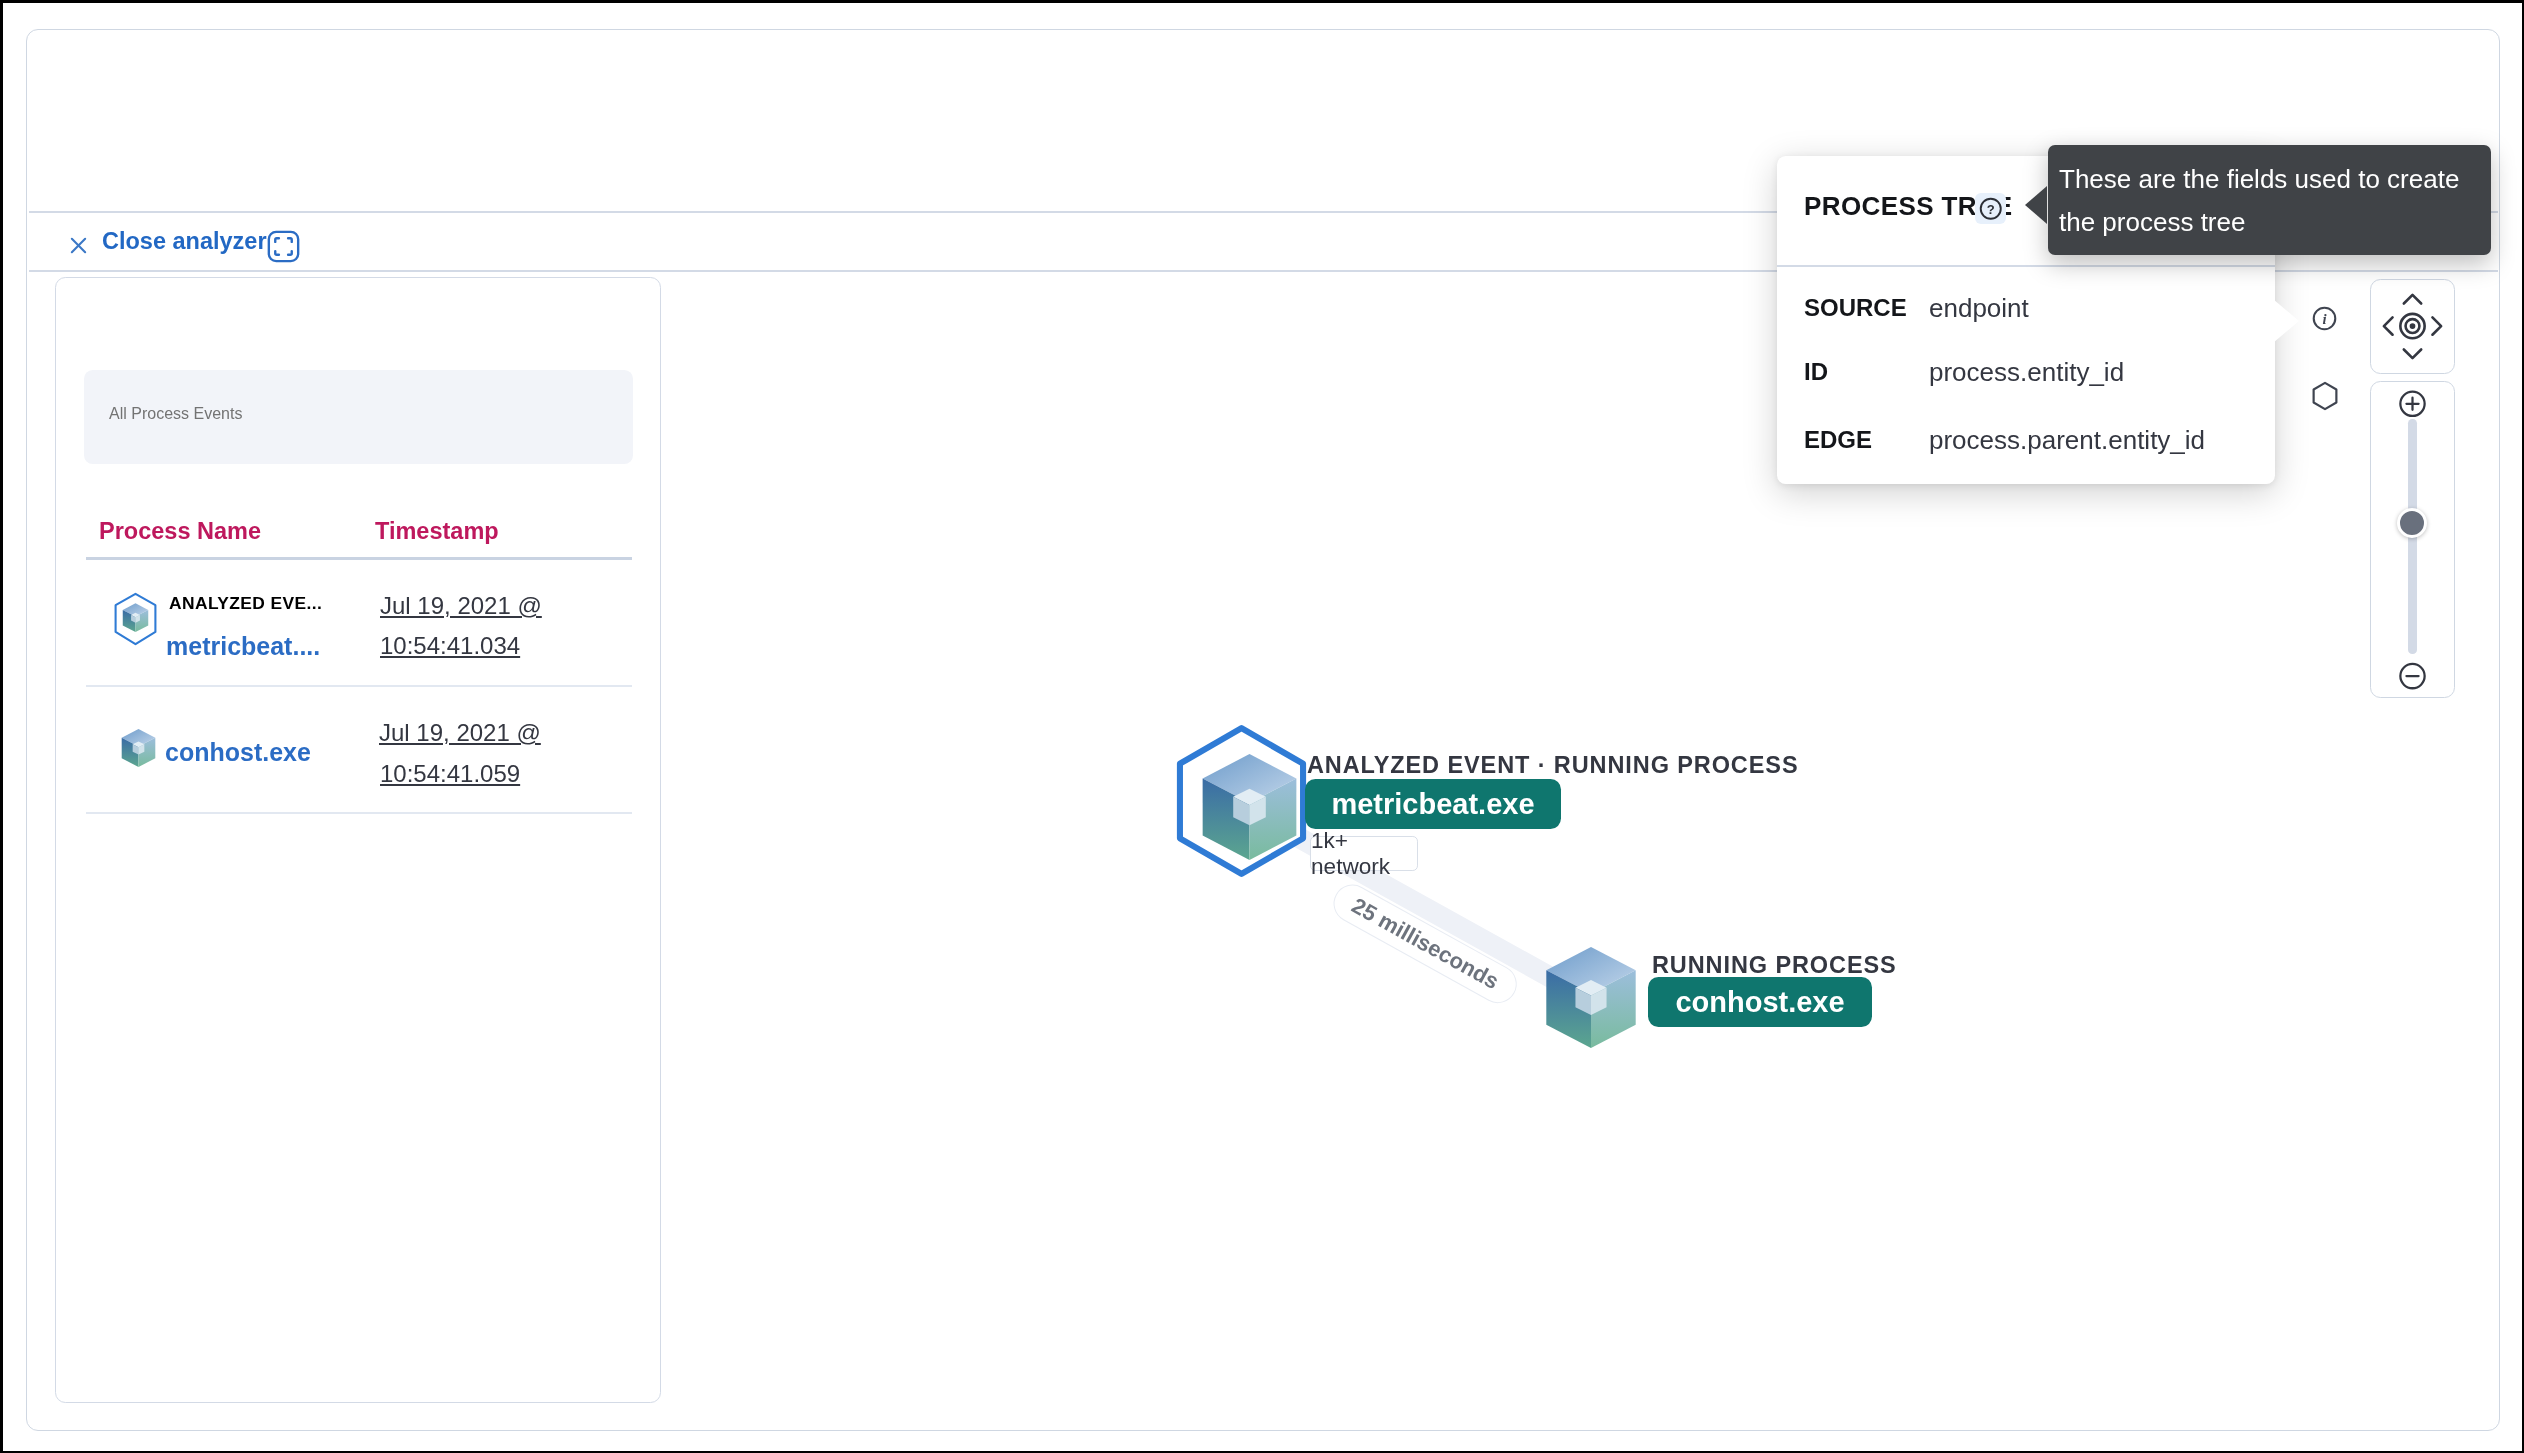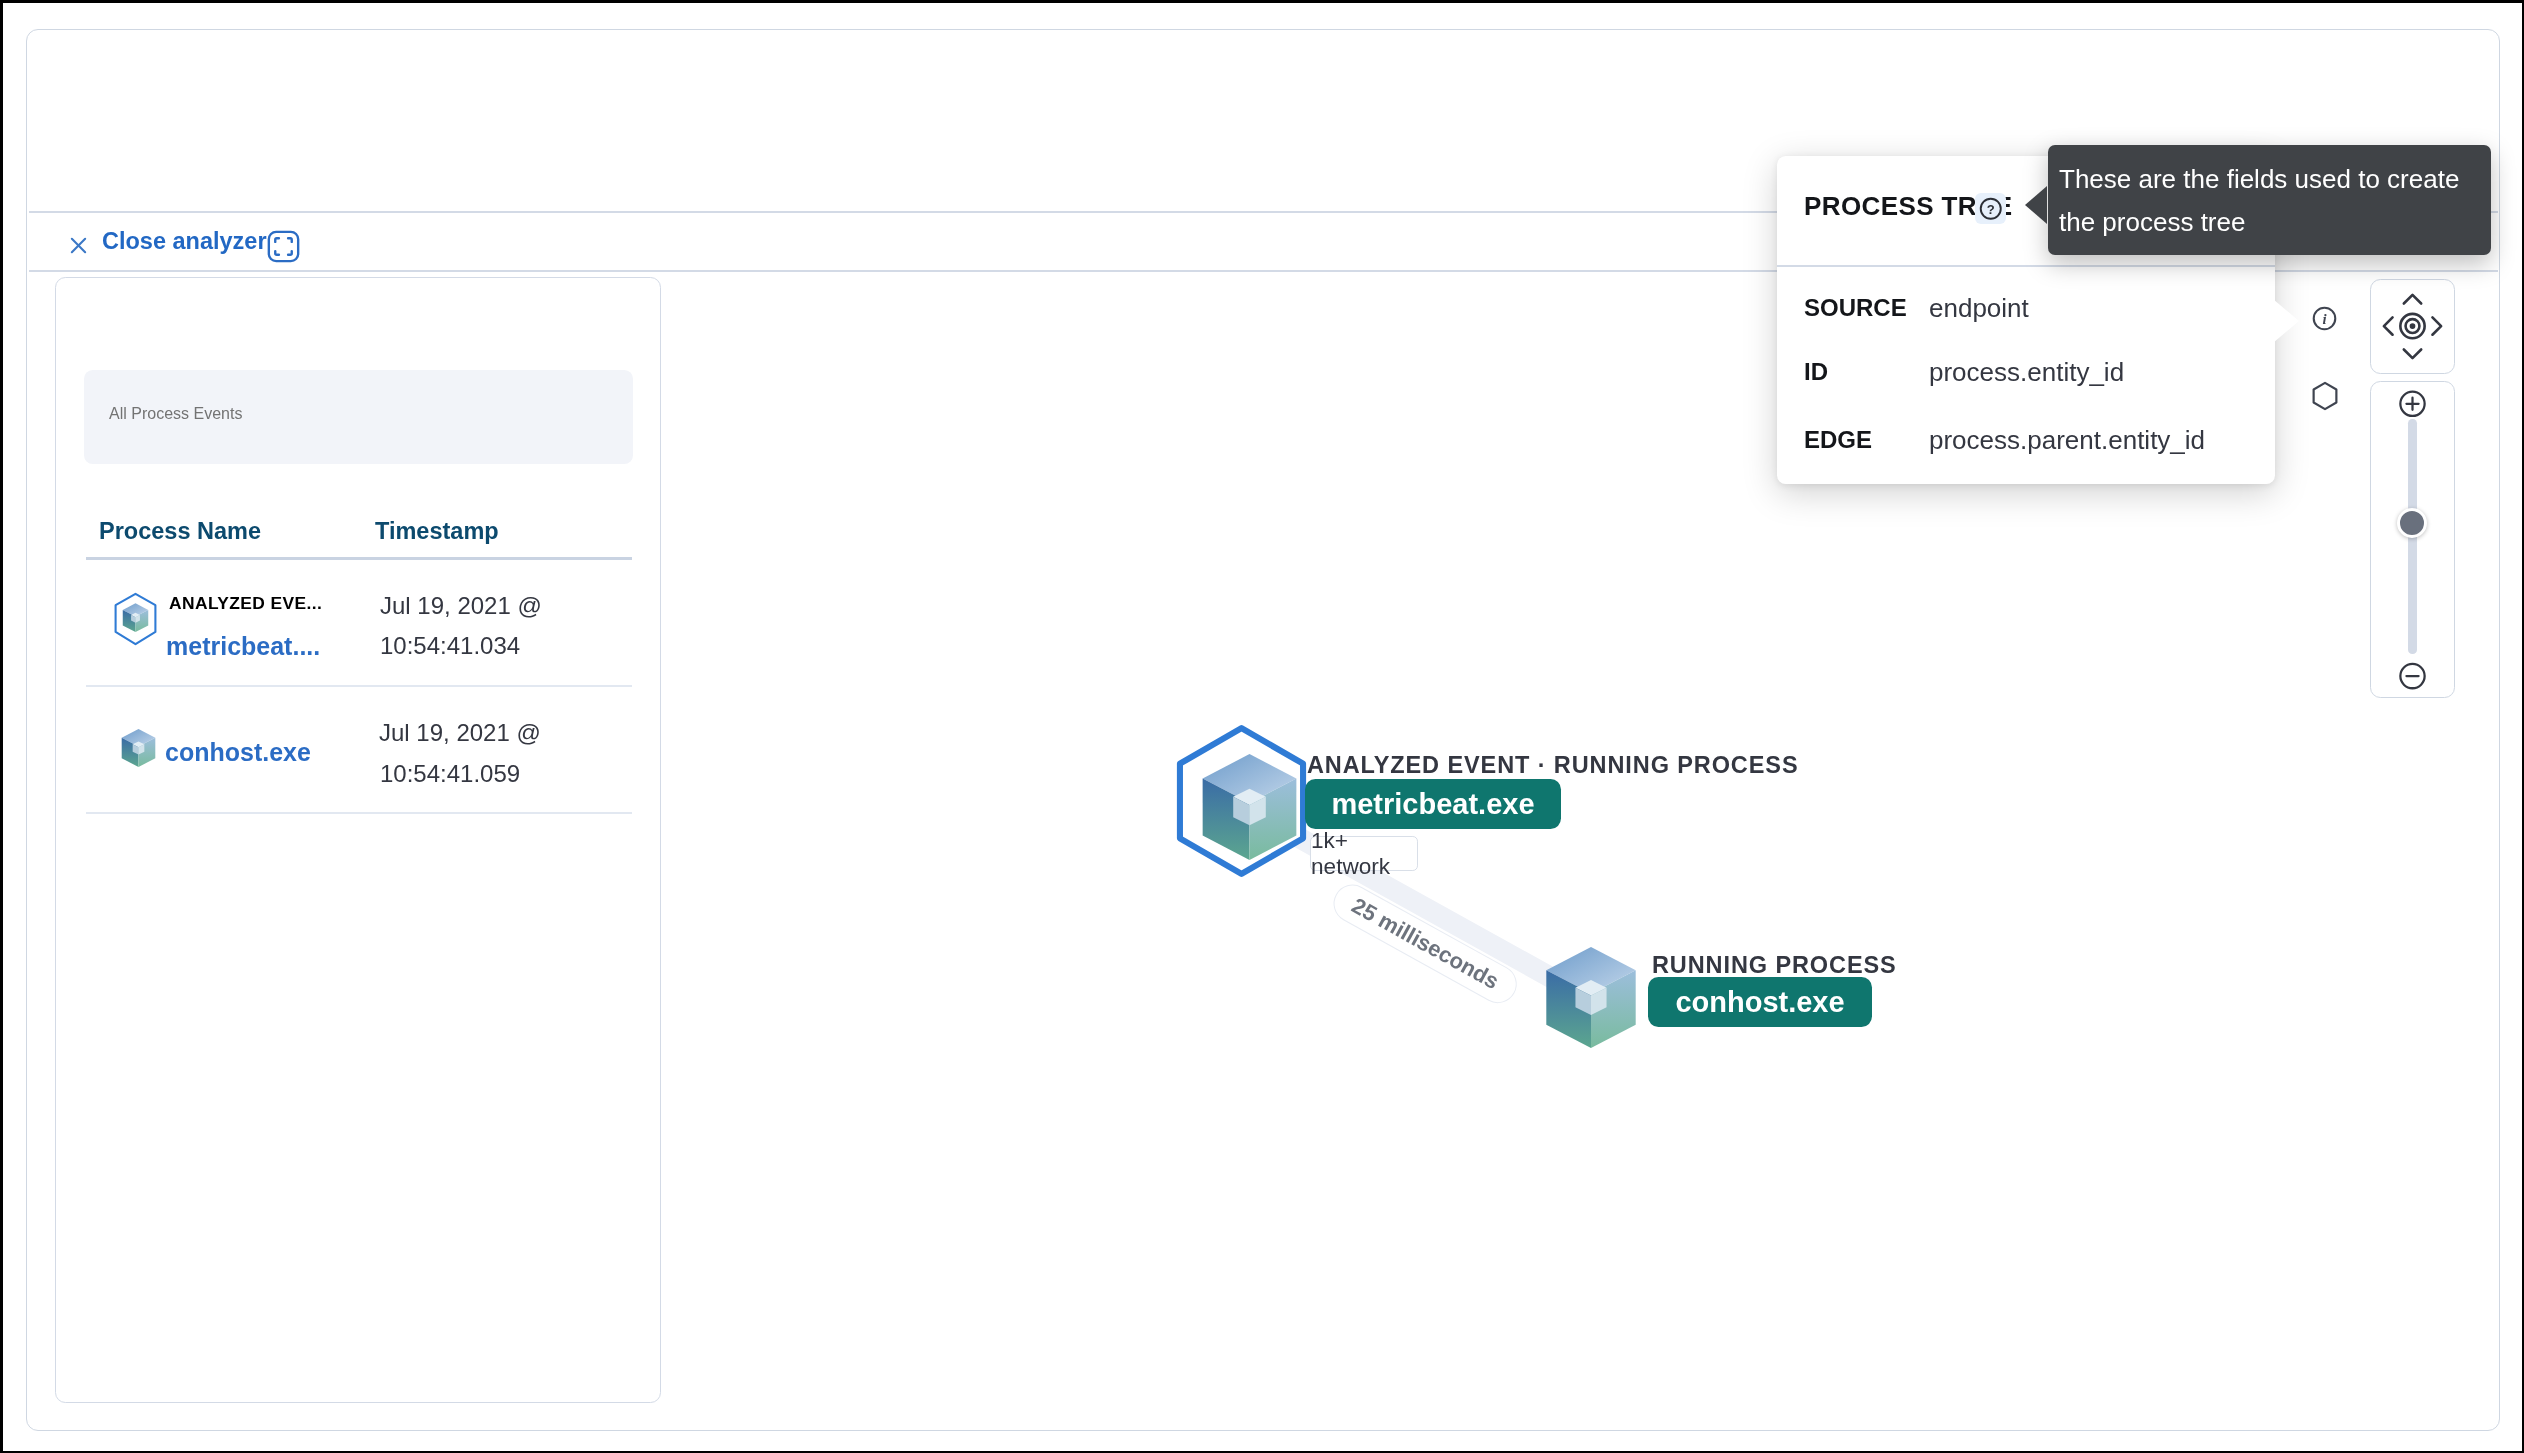--- a/index.html
+++ b/index.html
@@ -16,30 +16,30 @@
   .hdiv.d2{top:267px;}
 
   
   .close-bar-text{left:99px;top:225px;font-size:23.5px;font-weight:600;color:#2268c4;cursor:pointer;}
 
   
   .left-card{left:52px;top:274px;width:606px;height:1126px;border:1.7px solid #d3dae6;
     border-radius:10.4px;background:#fff;box-sizing:border-box;}
   .events-box{left:81px;top:367px;width:549px;height:94px;background:#f2f4f9;border-radius:8.7px;}
   .events-box-label{left:106px;top:402px;font-size:16px;color:#737373;}
-  .col-head{font-size:23.5px;font-weight:700;color:#0c4a6e;top:515px;}
+  .col-head{font-size:23.5px;font-weight:700;color:#be185d;top:515px;}
   .col-head.c1{left:96px;}
   .col-head.c2{left:372px;}
   .tbl-div{left:83px;width:546px;height:2.6px;background:#c9d3e2;}
   .tbl-div.t0{top:554px;}
   .tbl-div.t1{top:682px;height:1.7px;background:#e2e8f1;}
   .tbl-div.t2{top:809px;height:1.7px;background:#e2e8f1;}
   .row-tag{font-size:17.4px;font-weight:700;letter-spacing:0.4px;color:#000000;}
   .row-link{font-size:25px;font-weight:600;color:#2b6cc4;cursor:pointer;}
-  .row-ts{font-size:24px;color:#343741;}
+  .row-ts{font-size:24px;color:#343741;text-decoration:underline;}
 
   
   .edge-svg{left:0;top:0;pointer-events:none;}
   .edge-label{left:1422px;top:941px;transform:translate(-50%,-50%) rotate(29deg);
     background:#fff;border:1.7px solid #e8ecf3;border-radius:869px;padding:5.2px 19px;
     font-size:22px;font-weight:700;color:#6d737d;white-space:nowrap;}
   .node-cat{font-size:23.5px;font-weight:700;letter-spacing:0.9px;color:#343741;white-space:nowrap;}
   .node-pill{background:#0f766e;border-radius:10.4px;color:#fff;font-size:29px;font-weight:700;
     display:flex;align-items:center;justify-content:center;cursor:pointer;}
   .pill-metric{left:1302px;top:776px;width:256px;height:50px;}

